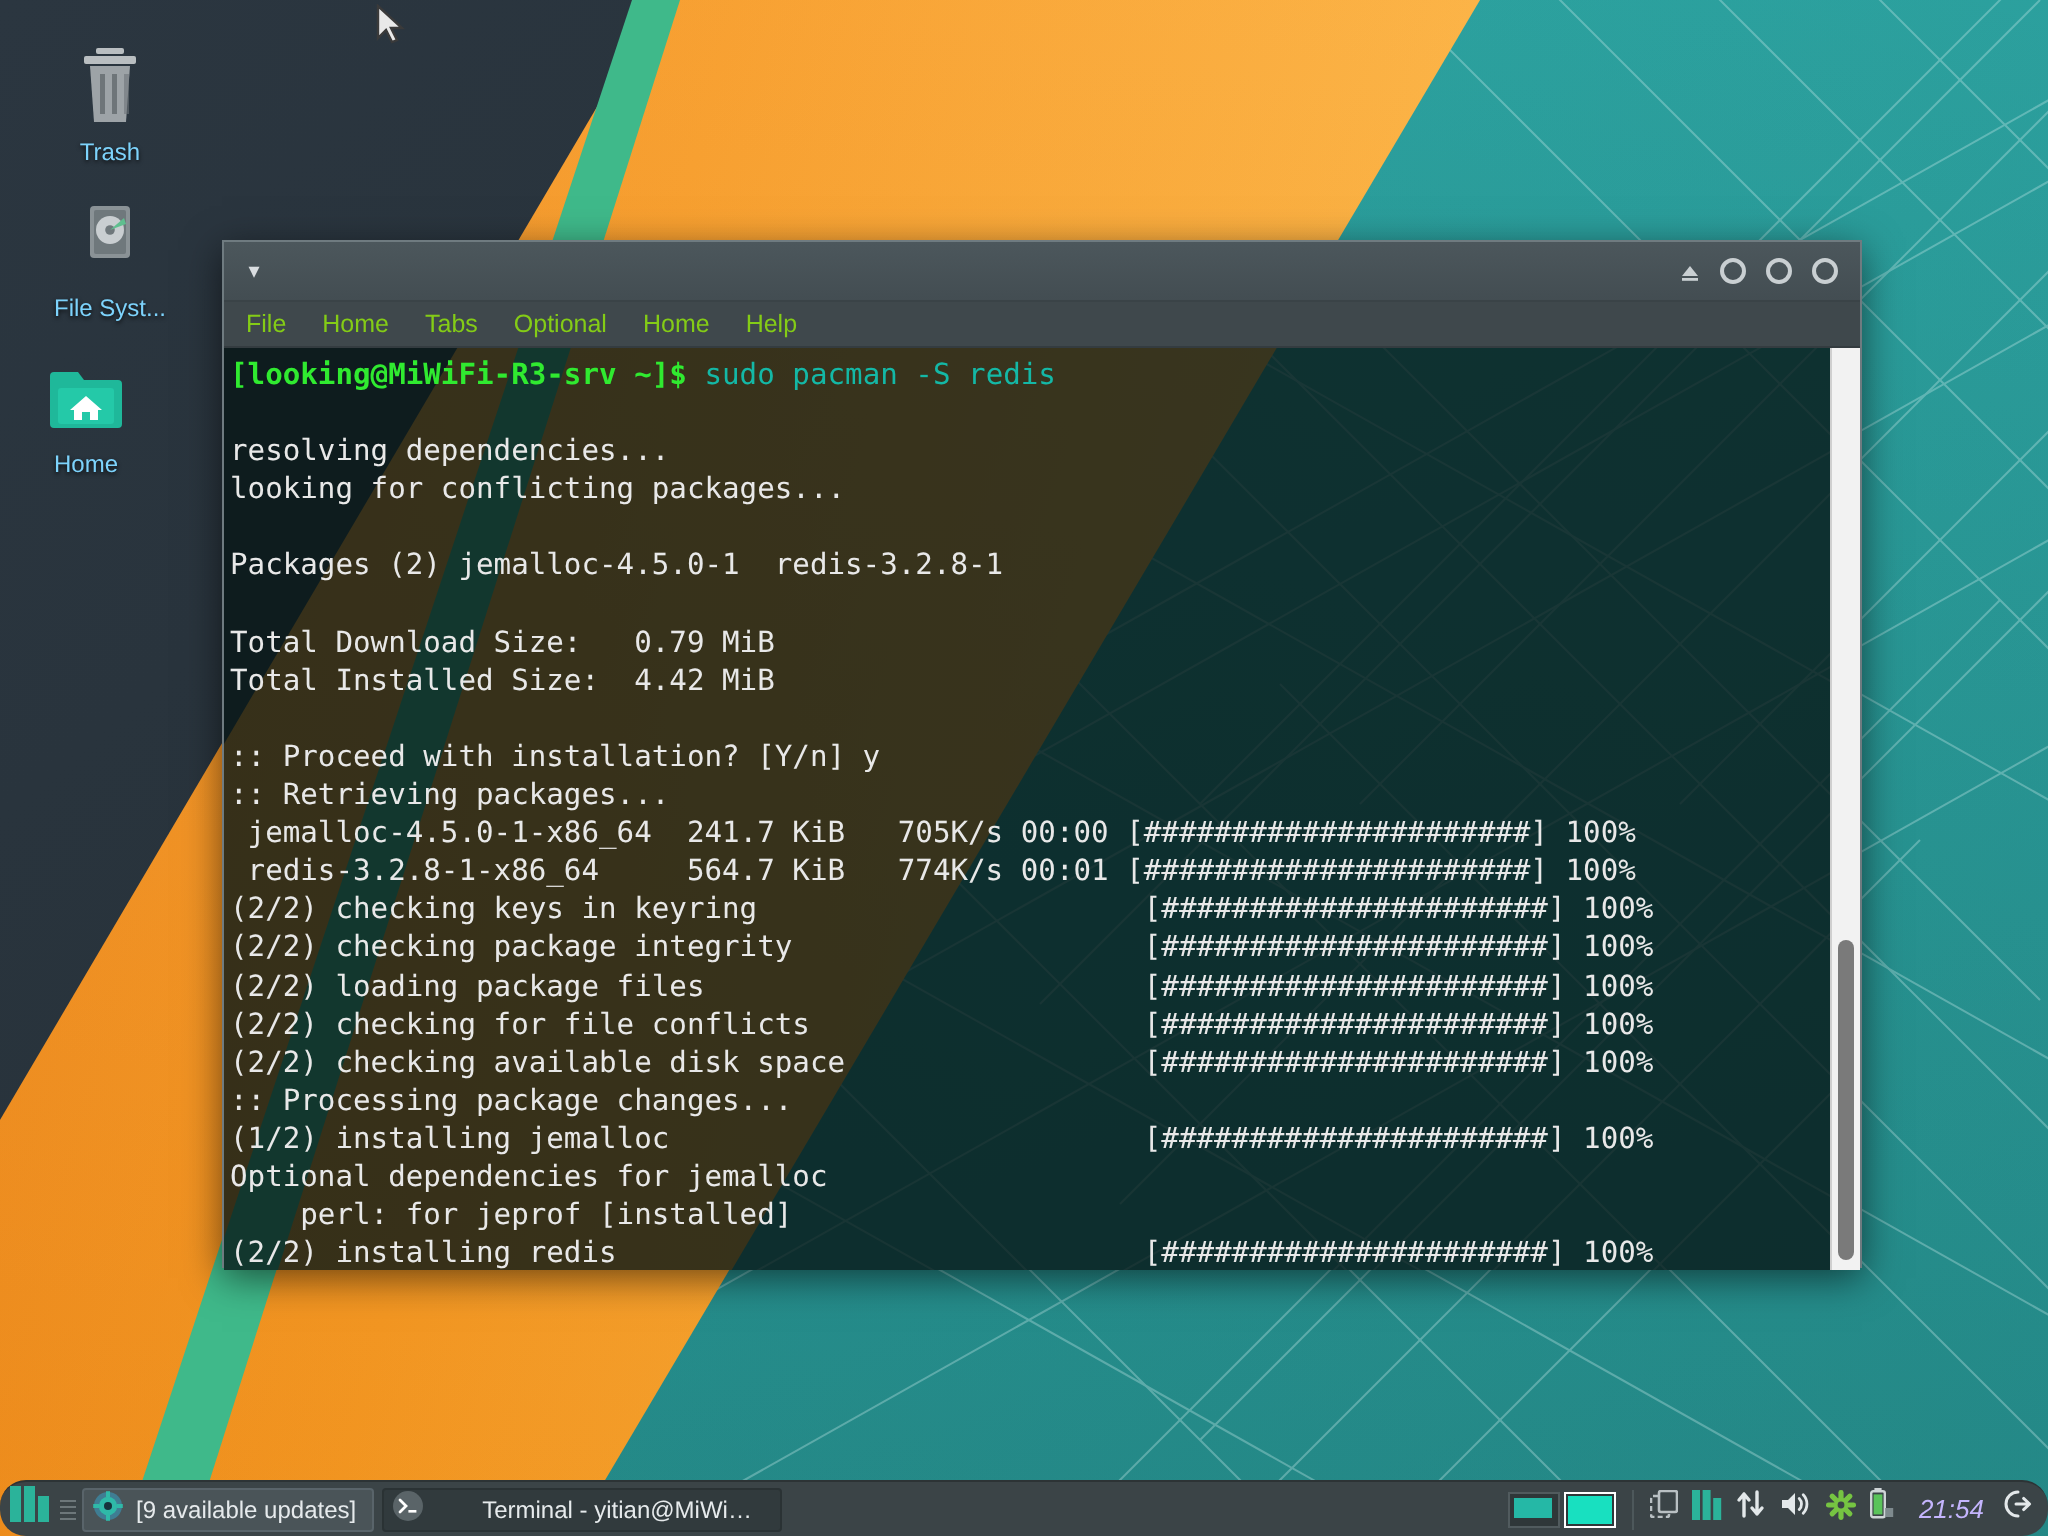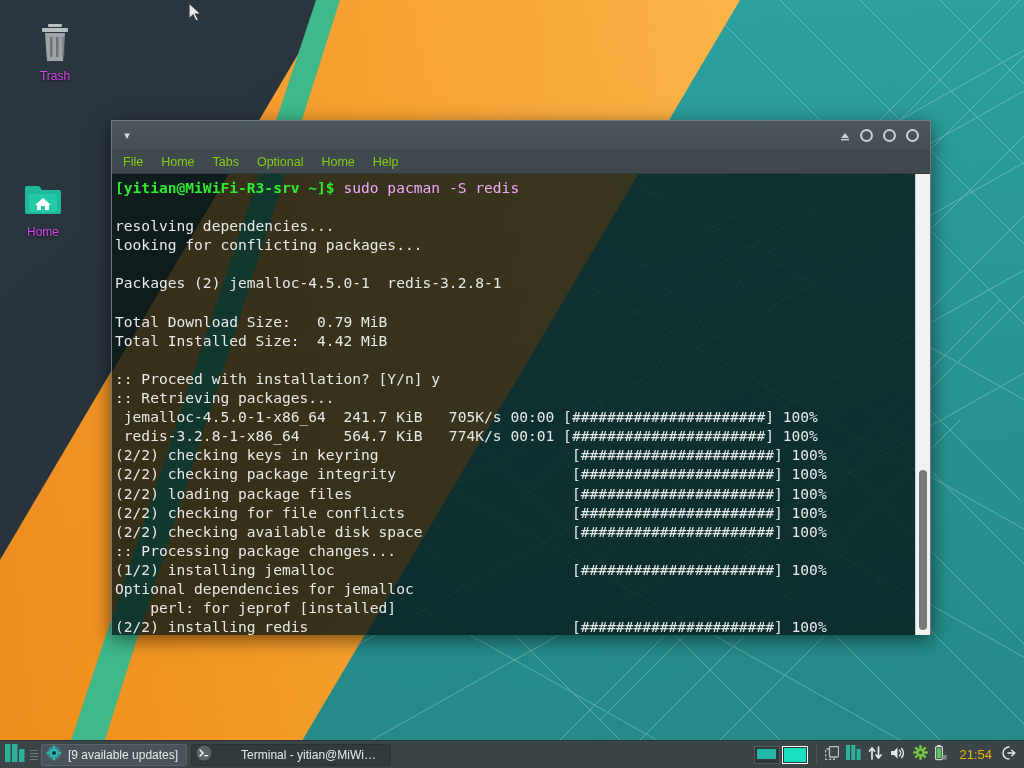--- a/index.html
+++ b/index.html
@@ -56,21 +56,21 @@
   .wp-navy-top {
     background: linear-gradient(140deg, #2b3640 0%, #232e34 100%);
     clip-path: polygon(0 0, 318px 0, 64px 768px, 0 768px, 0 0);
   }
 
   
   .desk-icon {
     position: absolute;
     width: 86px;
     text-align: center;
-    color: #d946ef;
+    color: #7dd3fc;
     font-size: 12px;
     text-shadow: 0 1px 2px rgba(0,0,0,0.8);
     cursor: default;
     user-select: none;
   }
   .desk-icon .glyph { display: block; height: 44px; margin-bottom: 3px; }
   .desk-icon .lbl { display: block; line-height: 14px; }
 
   
   #terminal-window {
@@ -146,21 +146,21 @@
     position: absolute;
     left: 3px; top: 4px; right: 22px;
     font-family: "DejaVu Sans Mono", "Liberation Mono", monospace;
     font-size: 14.6px;
     line-height: 19.1px;
     color: #e8e8e8;
     white-space: pre;
     letter-spacing: 0px;
   }
   .term-text .ps1u { color: #30ea30; font-weight: bold; }
-  .term-text .ps1d { color: #f0abfc; }
+  .term-text .ps1d { color: #14b8a6; }
 
   
   .term-scroll {
     position: absolute; right: 0; top: 0;
     width: 14px; height: 461px;
     background: #f2f2f2;
     border-left: 1px solid #cfcfcf;
   }
   .term-thumb {
     position: absolute; left: 3px;
@@ -170,20 +170,21 @@
   }
 
   
   #taskbar {
     position: absolute; left: 0; bottom: 0;
     width: 1024px; height: 28px;
     background: #3b4447;
     display: flex; align-items: center;
     border-top: 1px solid #2c3335;
     box-sizing: border-box;
+    border-radius: 13px;
   }
   .tb-launcher { width: 30px; display:flex; align-items:center; justify-content:center; }
   .tb-handle {
     width: 8px; height: 16px;
     display: flex; flex-direction: column; justify-content: center; gap: 2px;
     margin-right: 3px;
   }
   .tb-handle i { display:block; height:1px; background:#6d777a; width:8px; }
   .task-btn {
     height: 22px;
@@ -223,23 +224,24 @@
   }
   .pager-cell.active { border-color: #ffffff; background:#2f3739; }
   .pager-cell.active .mini { left:1px; top:1px; right:1px; bottom:1px; background:#18e0c0; }
   .tray-icons {
     display: flex; align-items: center; gap: 7px;
     padding: 0 8px;
     border-left: 1px solid #4d585b;
     height: 20px;
   }
   .clock {
-    color: #eab308; font-size: 13px;
+    color: #c4b5fd; font-size: 13px;
     padding: 0 8px 0 4px;
     font-family: "Liberation Sans", sans-serif;
+    font-style: italic;
   }
   .logout { padding-right: 8px; display:flex; align-items:center; }
 
   
   #cursor { position: absolute; left: 188px; top: 2px; pointer-events: none; }
 </style>
 </head>
 <body>
 
 <div id="desktop">
@@ -276,20 +278,32 @@
         <rect x="5" y="6" width="26" height="4" rx="1" fill="#b9bec1"></rect>
         <path d="M8 11 L28 11 L26 39 L10 39 Z" fill="#9da3a7"></path>
         <rect x="13" y="15" width="2.5" height="20" fill="#6e7579"></rect>
         <rect x="19" y="15" width="2.5" height="20" fill="#6e7579"></rect>
         <rect x="25" y="15" width="2.5" height="20" fill="#6e7579" opacity="0.6"></rect>
       </svg>
     </span>
     <span class="lbl">Trash</span>
   </div>
 
+  <div class="desk-icon" style="left:12px; top:100px;">
+    <span class="glyph">
+      <svg width="36" height="42" viewBox="0 0 36 42">
+        <rect x="8" y="3" width="20" height="26" rx="2" fill="#8a9296"></rect>
+        <rect x="10" y="5" width="16" height="22" rx="1" fill="#6f787c"></rect>
+        <circle cx="18" cy="15" r="7" fill="#c9ced1"></circle>
+        <circle cx="18" cy="15" r="2.4" fill="#6f787c"></circle>
+        <path d="M18 15 L25 9 L26 12 Z" fill="#5fbf8f"></path>
+      </svg>
+    </span>
+    <span class="lbl">File Syst...</span>
+  </div>
 
   <div class="desk-icon" style="left:0; top:178px;">
     <span class="glyph">
       <svg width="40" height="42" viewBox="0 0 40 42">
         <path d="M4 8 h12 l3 4 h17 a2 2 0 0 1 2 2 v20 a2 2 0 0 1 -2 2 h-32 a2 2 0 0 1 -2 -2 v-24 a2 2 0 0 1 2 -2 z" fill="#1fb89a"></path>
         <rect x="6" y="16" width="28" height="18" rx="1.5" fill="#24c9a8"></rect>
         <path d="M20 20 L28 27 L26 27 L26 32 L22 32 L22 28 L18 28 L18 32 L14 32 L14 27 L12 27 Z" fill="#ffffff"></path>
       </svg>
     </span>
     <span class="lbl">Home</span>
@@ -350,21 +364,21 @@
             </g>
           </svg>
         </div>
         <div class="wp-layer wp-navy-top"></div>
         <div class="wp-layer wp-orange"></div>
         <div class="wp-layer wp-orange-shade"></div>
         <div class="wp-layer wp-green"></div>
       </div>
       <div class="term-tint"></div>
 
-      <div class="term-text"><span class="ps1u">[yitian@MiWiFi-R3-srv ~]$</span><span class="ps1d"> sudo pacman -S redis</span>
+      <div class="term-text"><span class="ps1u">[looking@MiWiFi-R3-srv ~]$</span><span class="ps1d"> sudo pacman -S redis</span>
 <span id="term-lines">
 resolving dependencies...
 looking for conflicting packages...
 
 Packages (2) jemalloc-4.5.0-1  redis-3.2.8-1
 
 Total Download Size:   0.79 MiB
 Total Installed Size:  4.42 MiB
 
 :: Proceed with installation? [Y/n] y

